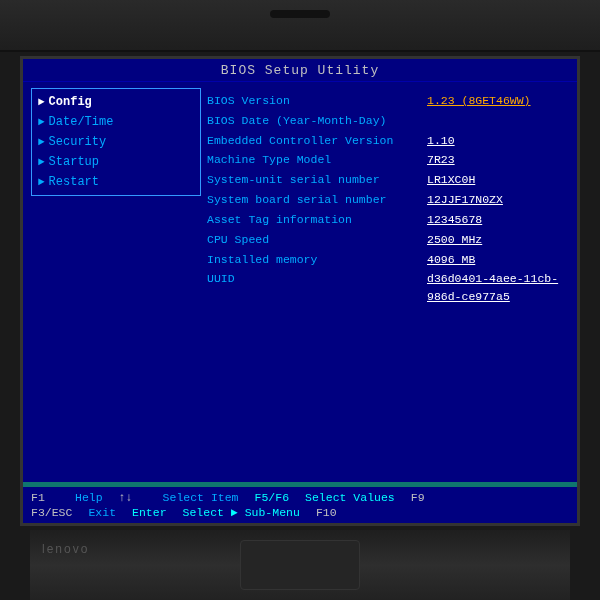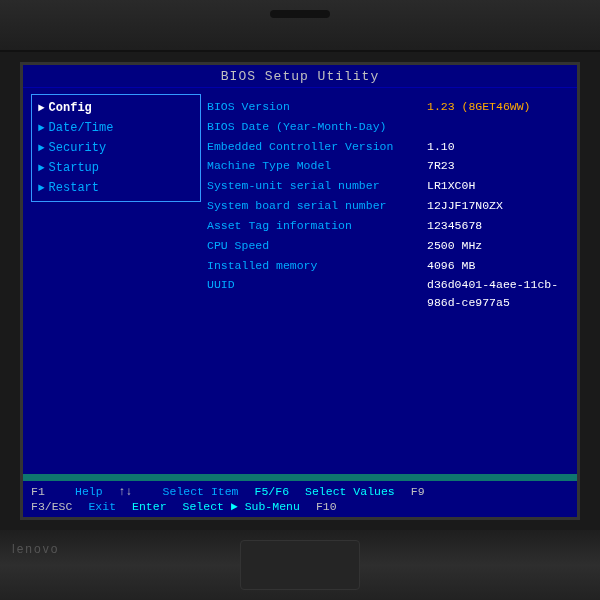--- a/index.html
+++ b/index.html
@@ -36,21 +36,21 @@
     }
 
     
     .screen-wrapper {
       width: 560px;
       background: #000080;
       border: 3px solid #333;
       flex: 1;
       display: flex;
       flex-direction: column;
-      margin: 10px 20px;
+      margin: 4px 20px;
       position: relative;
     }
 
     
     .title-bar {
       background: #000080;
       color: #c0c0c0;
       text-align: center;
       padding: 4px 0 3px 0;
       font-size: 13px;
@@ -118,29 +118,30 @@
       line-height: 1.55;
     }
     .info-label {
       color: #00aaff;
       width: 220px;
       min-width: 200px;
     }
     .info-value {
       color: #ffffff;
       flex: 1;
+      text-decoration: underline;
     }
     .info-value.orange {
       color: #ffaa00;
     }
 
     
     .status-bar {
       background: #000080;
-      border-top: 7px solid #0f766e;
+      border-top: 5px solid #0f766e;
       padding: 4px 8px;
       display: flex;
       flex-direction: column;
       gap: 2px;
     }
     .status-row {
       display: flex;
       flex-direction: row;
       gap: 16px;
       font-size: 11.5px;
@@ -155,21 +156,21 @@
     }
     .status-key-highlight {
       color: #00ffff;
     }
     .status-desc-highlight {
       color: #00ffff;
     }
 
     
     .bottom-bezel {
-      width: 600px;
+      width: 540px;
       height: 70px;
       background: linear-gradient(to bottom, #1e1e1e, #2e2e2e, #222);
       display: flex;
       align-items: flex-start;
       justify-content: flex-start;
       padding: 4px 0 0 12px;
       position: relative;
     }
     .brand-text {
       color: #555;

